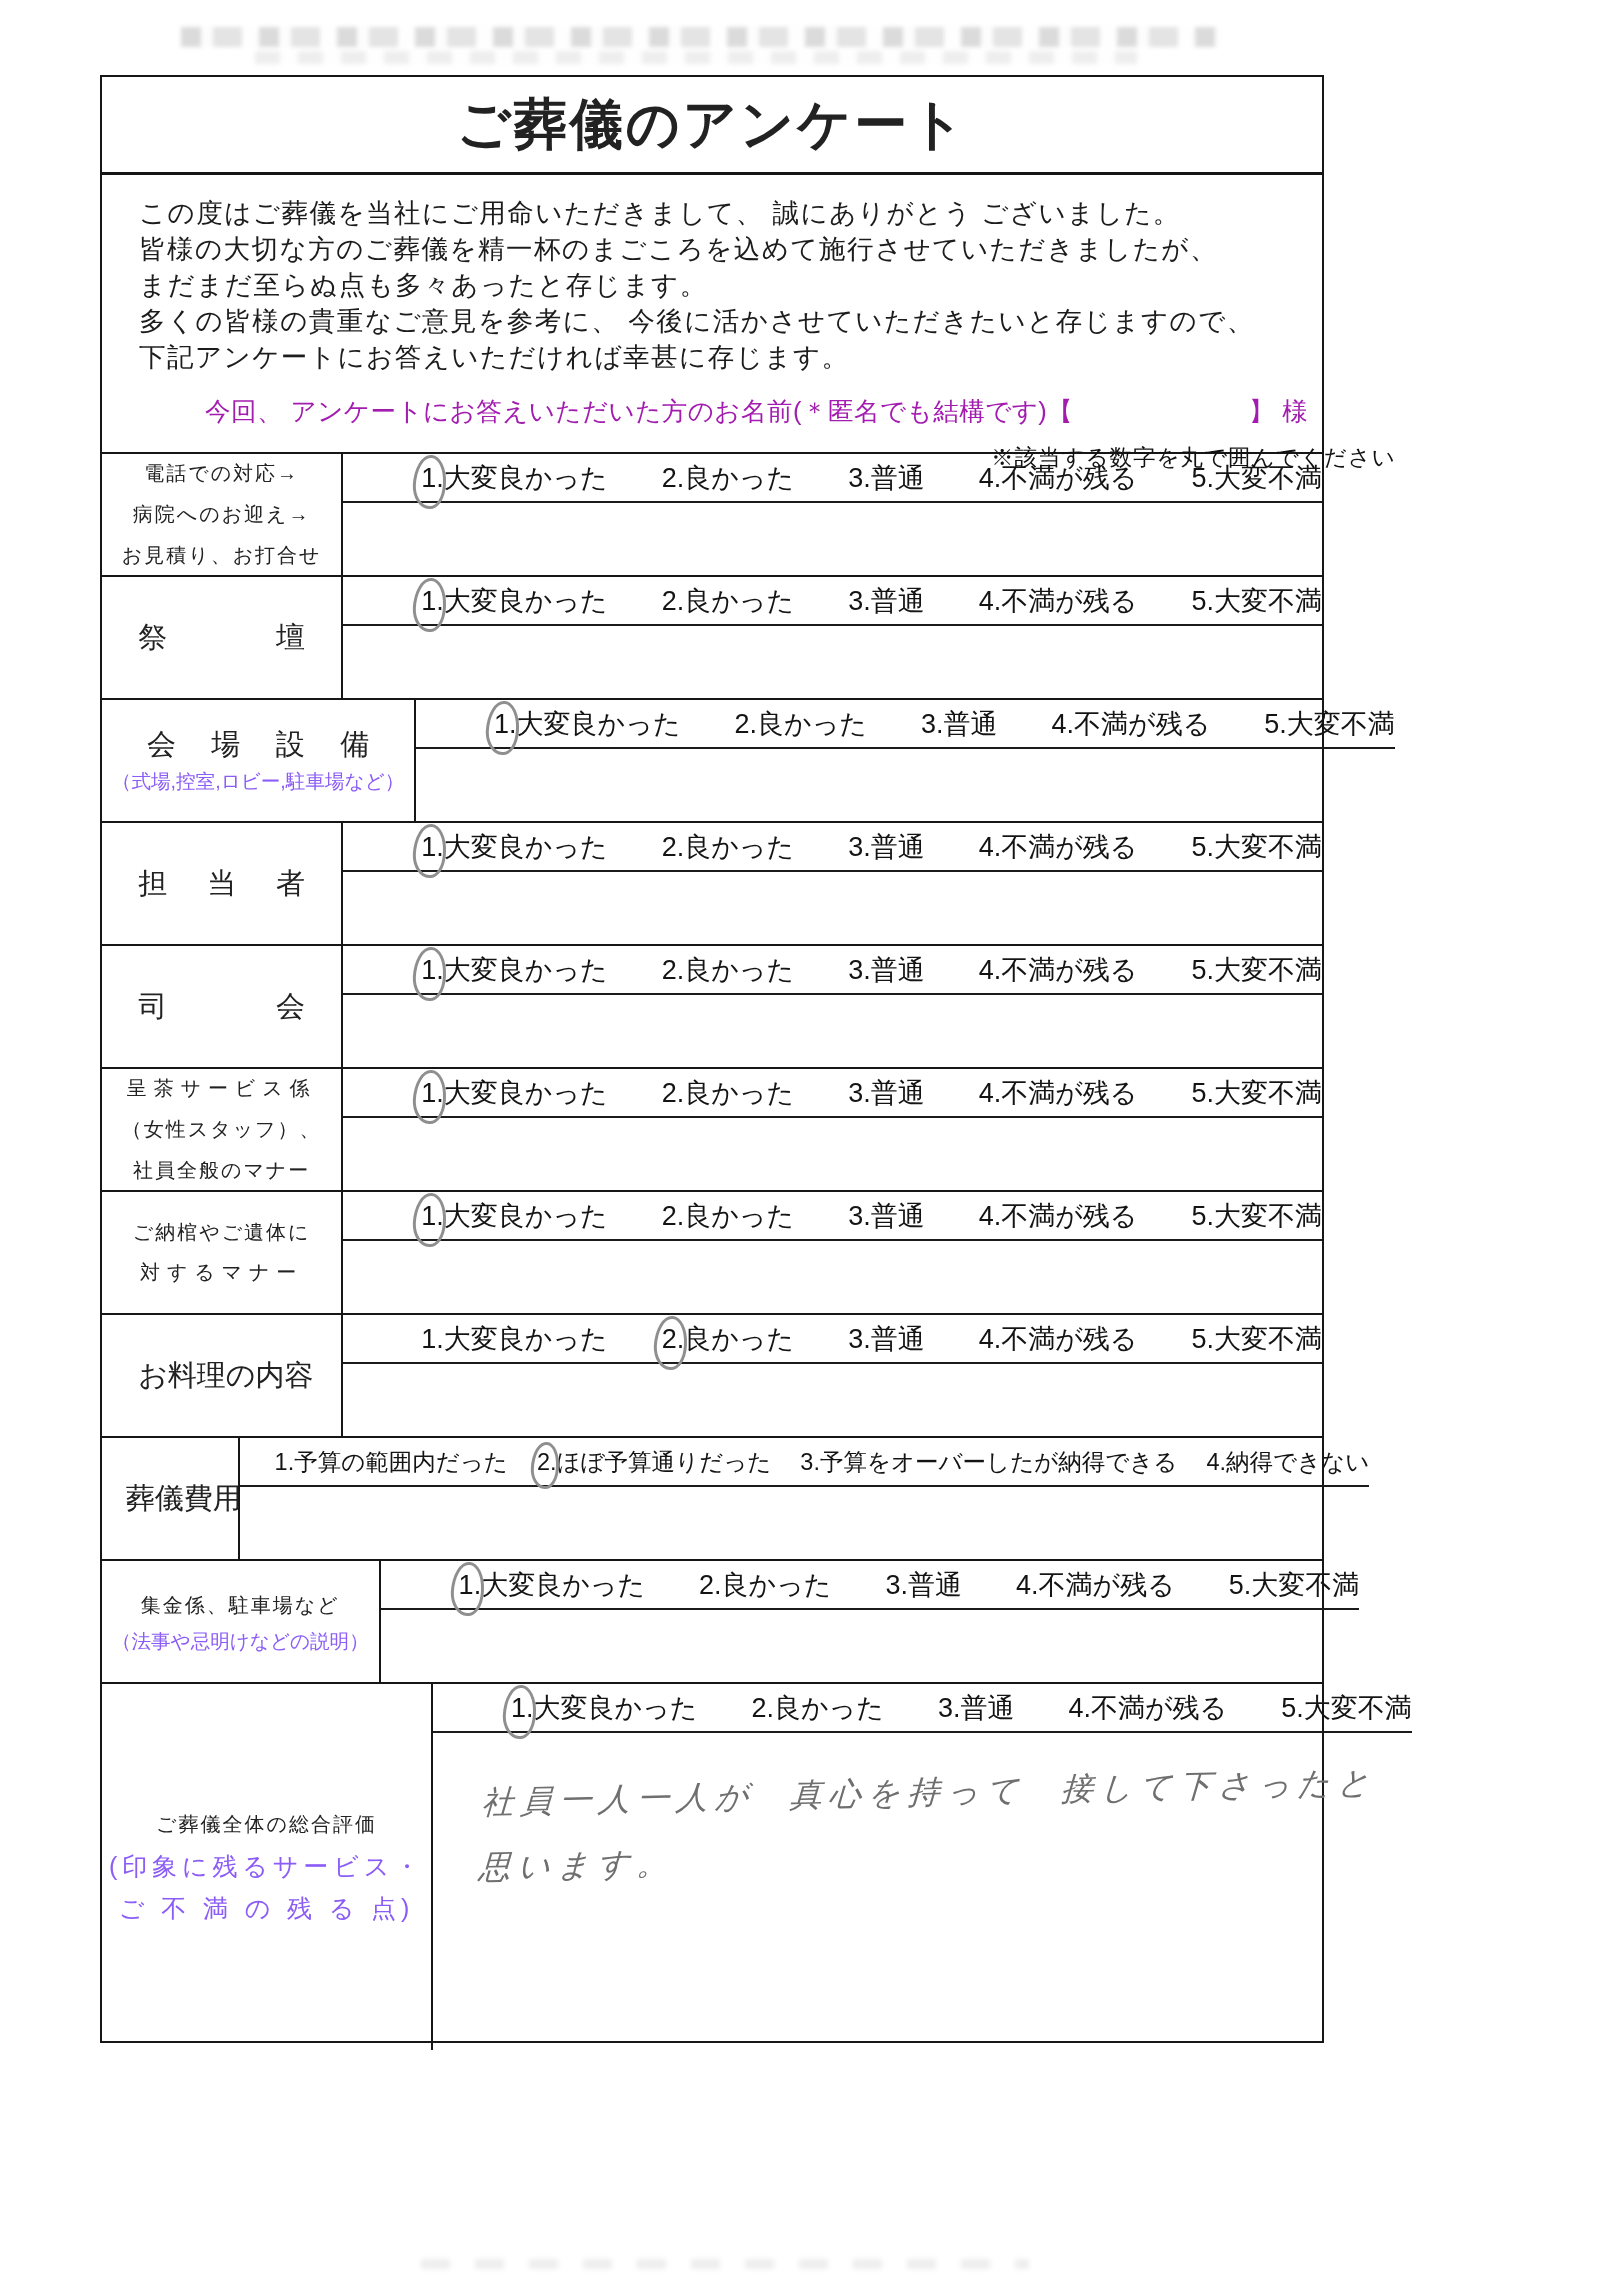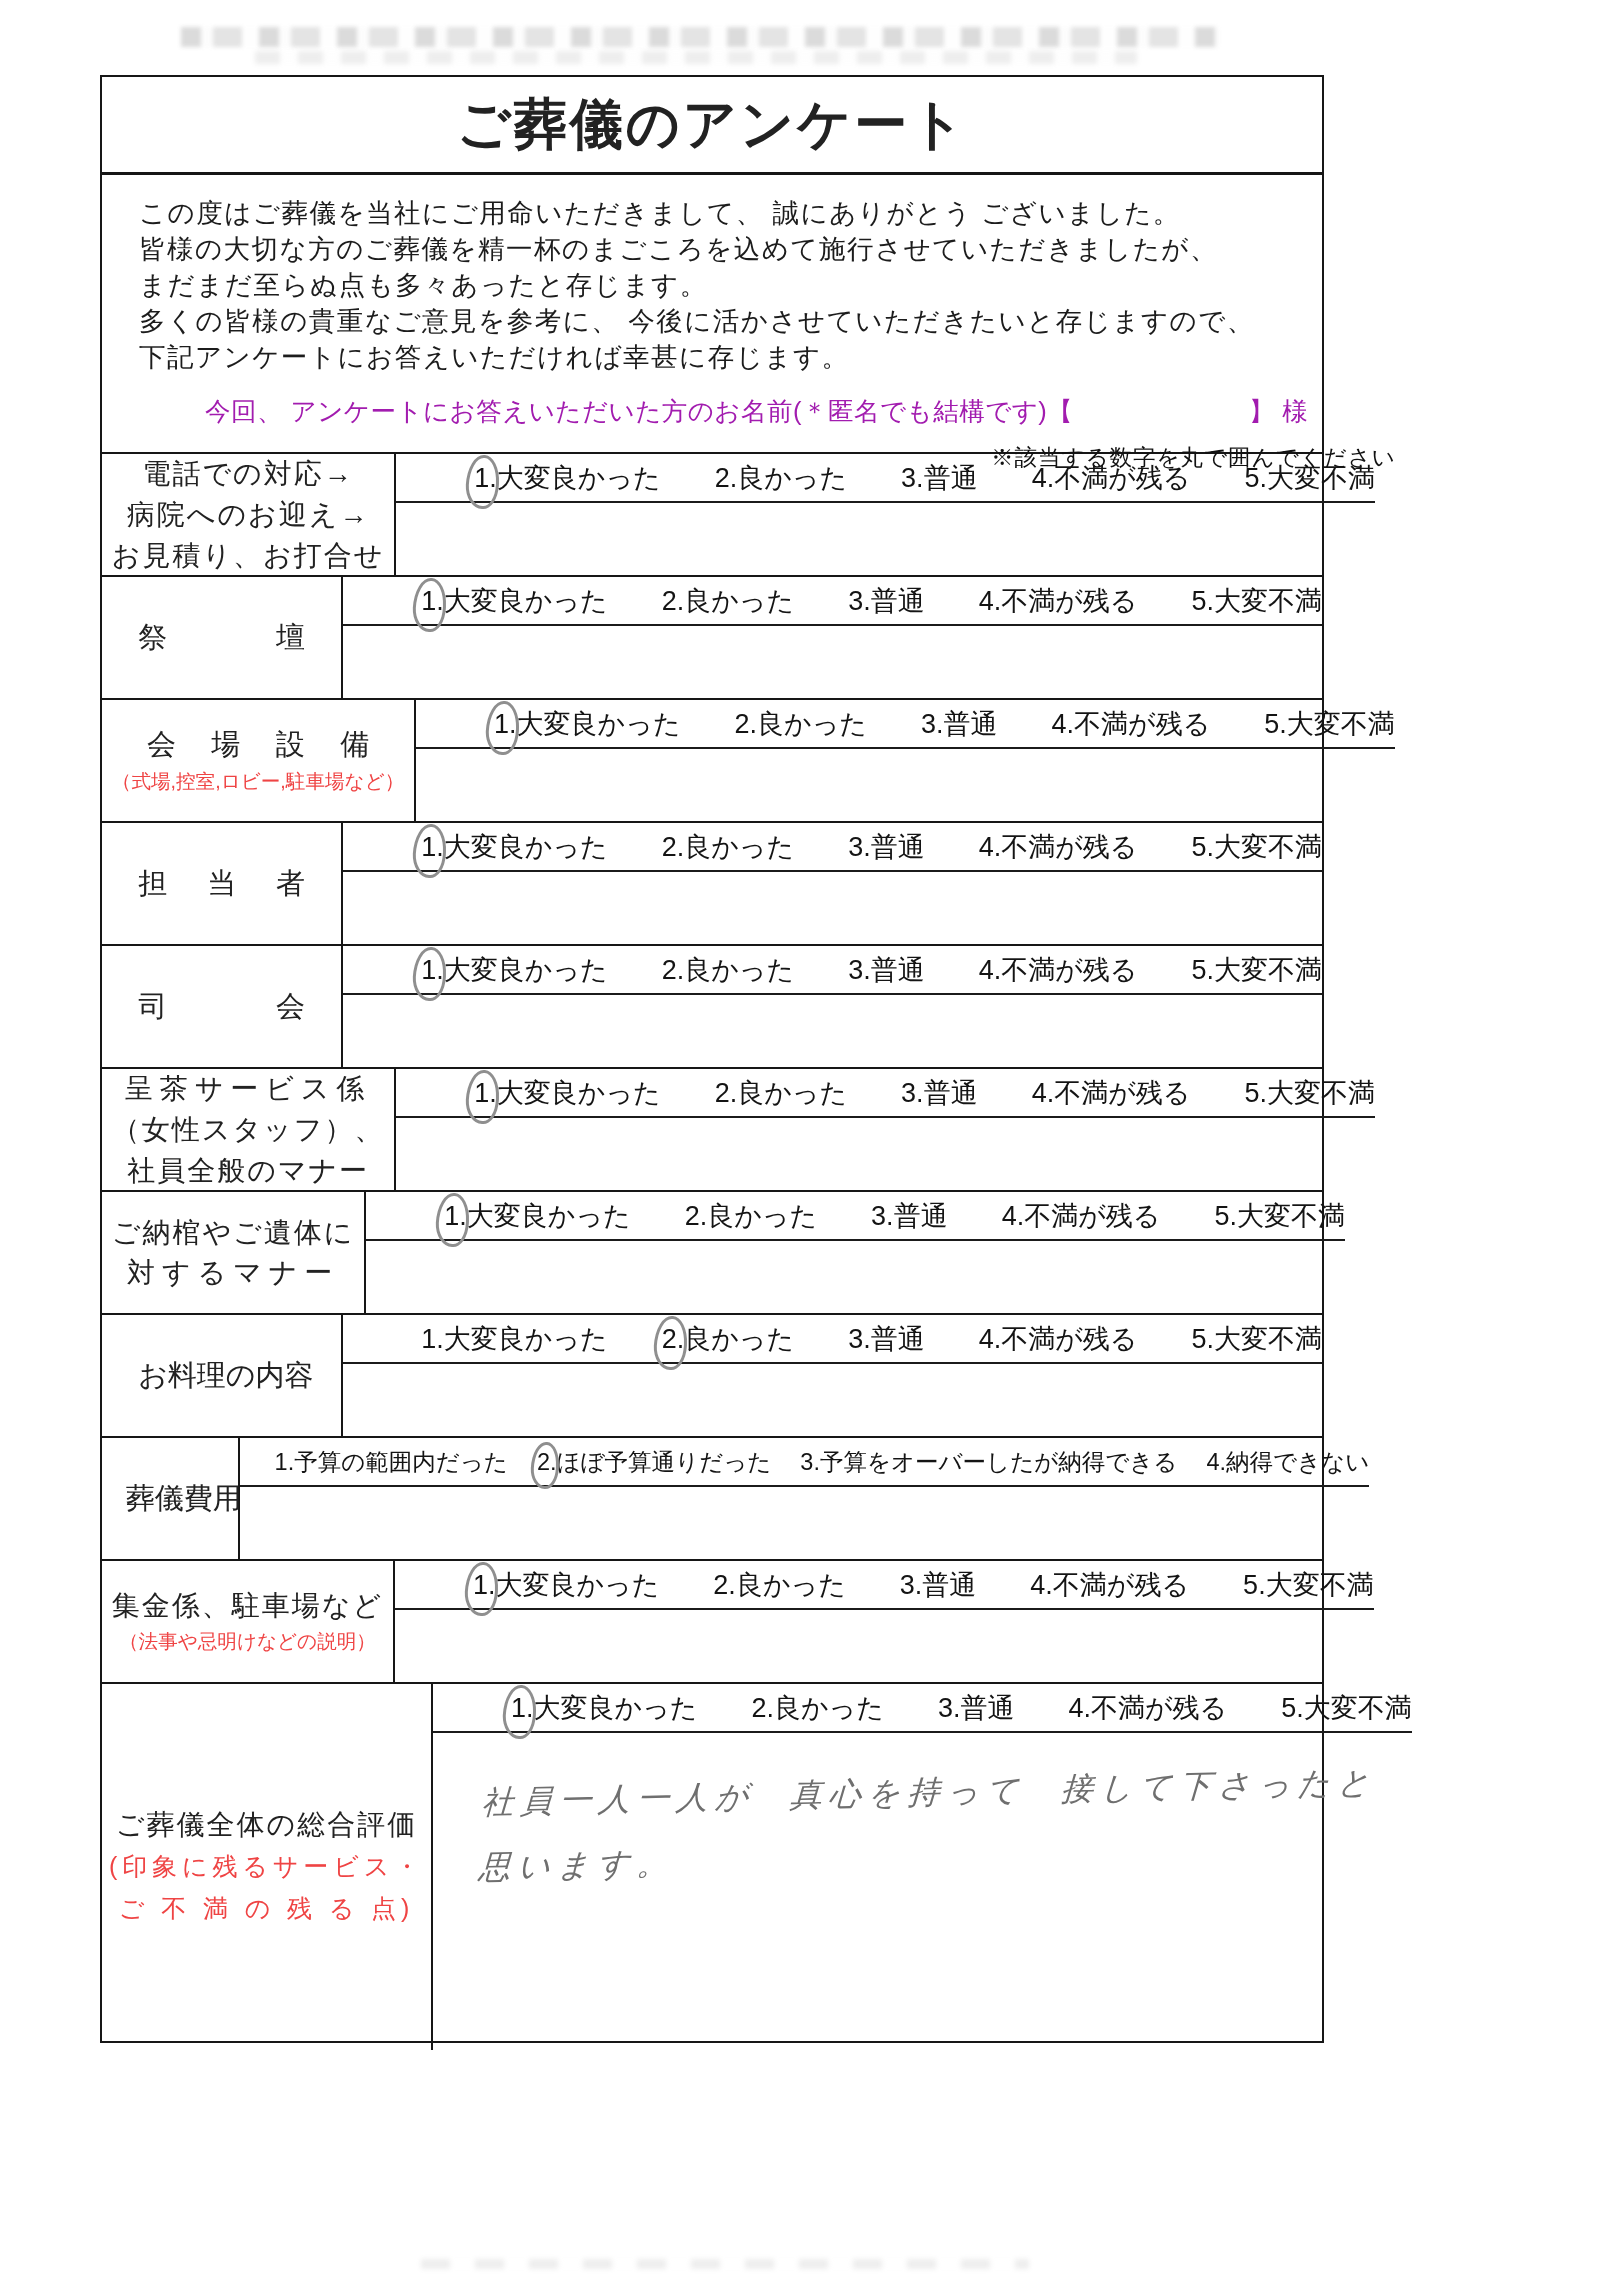--- a/index.html
+++ b/index.html
@@ -62,27 +62,27 @@
   .survey-table{box-sizing:border-box;}
   .row{
     display:flex;height:123px;border-top:2px solid #161616;box-sizing:border-box;
   }
   .row.tall{height:368px;}
   .label-cell{
     width:331px;border-right:2px solid #161616;box-sizing:border-box;
     display:flex;flex-direction:column;align-items:center;justify-content:center;
     gap:3.9px;padding:3.9px 9.8px;color:#222;
   }
-  .label-line{font-size:28px;line-height:37px;letter-spacing:2px;white-space:nowrap;}
+  .label-line{font-size:20px;line-height:37px;letter-spacing:2px;white-space:nowrap;}
   .label-line.wide{letter-spacing:6.9px;}
   .spread{
     width:76%;display:flex;justify-content:space-between;
     font-size:29px;line-height:39px;
   }
-  .sub-line{font-size:19.6px;line-height:29px;letter-spacing:0;white-space:nowrap;color:#ef4444;}
+  .sub-line{font-size:19.6px;line-height:29px;letter-spacing:0;white-space:nowrap;color:#8b5cf6;}
   .sub-line.spaced{letter-spacing:4.9px;line-height:39px;font-size:25px;}
   .answer-cell{flex:1;position:relative;box-sizing:border-box;}
   .options{
     height:49px;box-sizing:border-box;border-bottom:2px solid #1b1b1b;
     display:flex;align-items:center;gap:54px;padding-left:78px;
     font-size:27px;color:#141414;white-space:nowrap;
   }
   .options.small{font-size:23.5px;gap:29px;padding-left:35px;}
   .option{display:inline-flex;align-items:baseline;}
   .num{display:inline-block;position:relative;}

